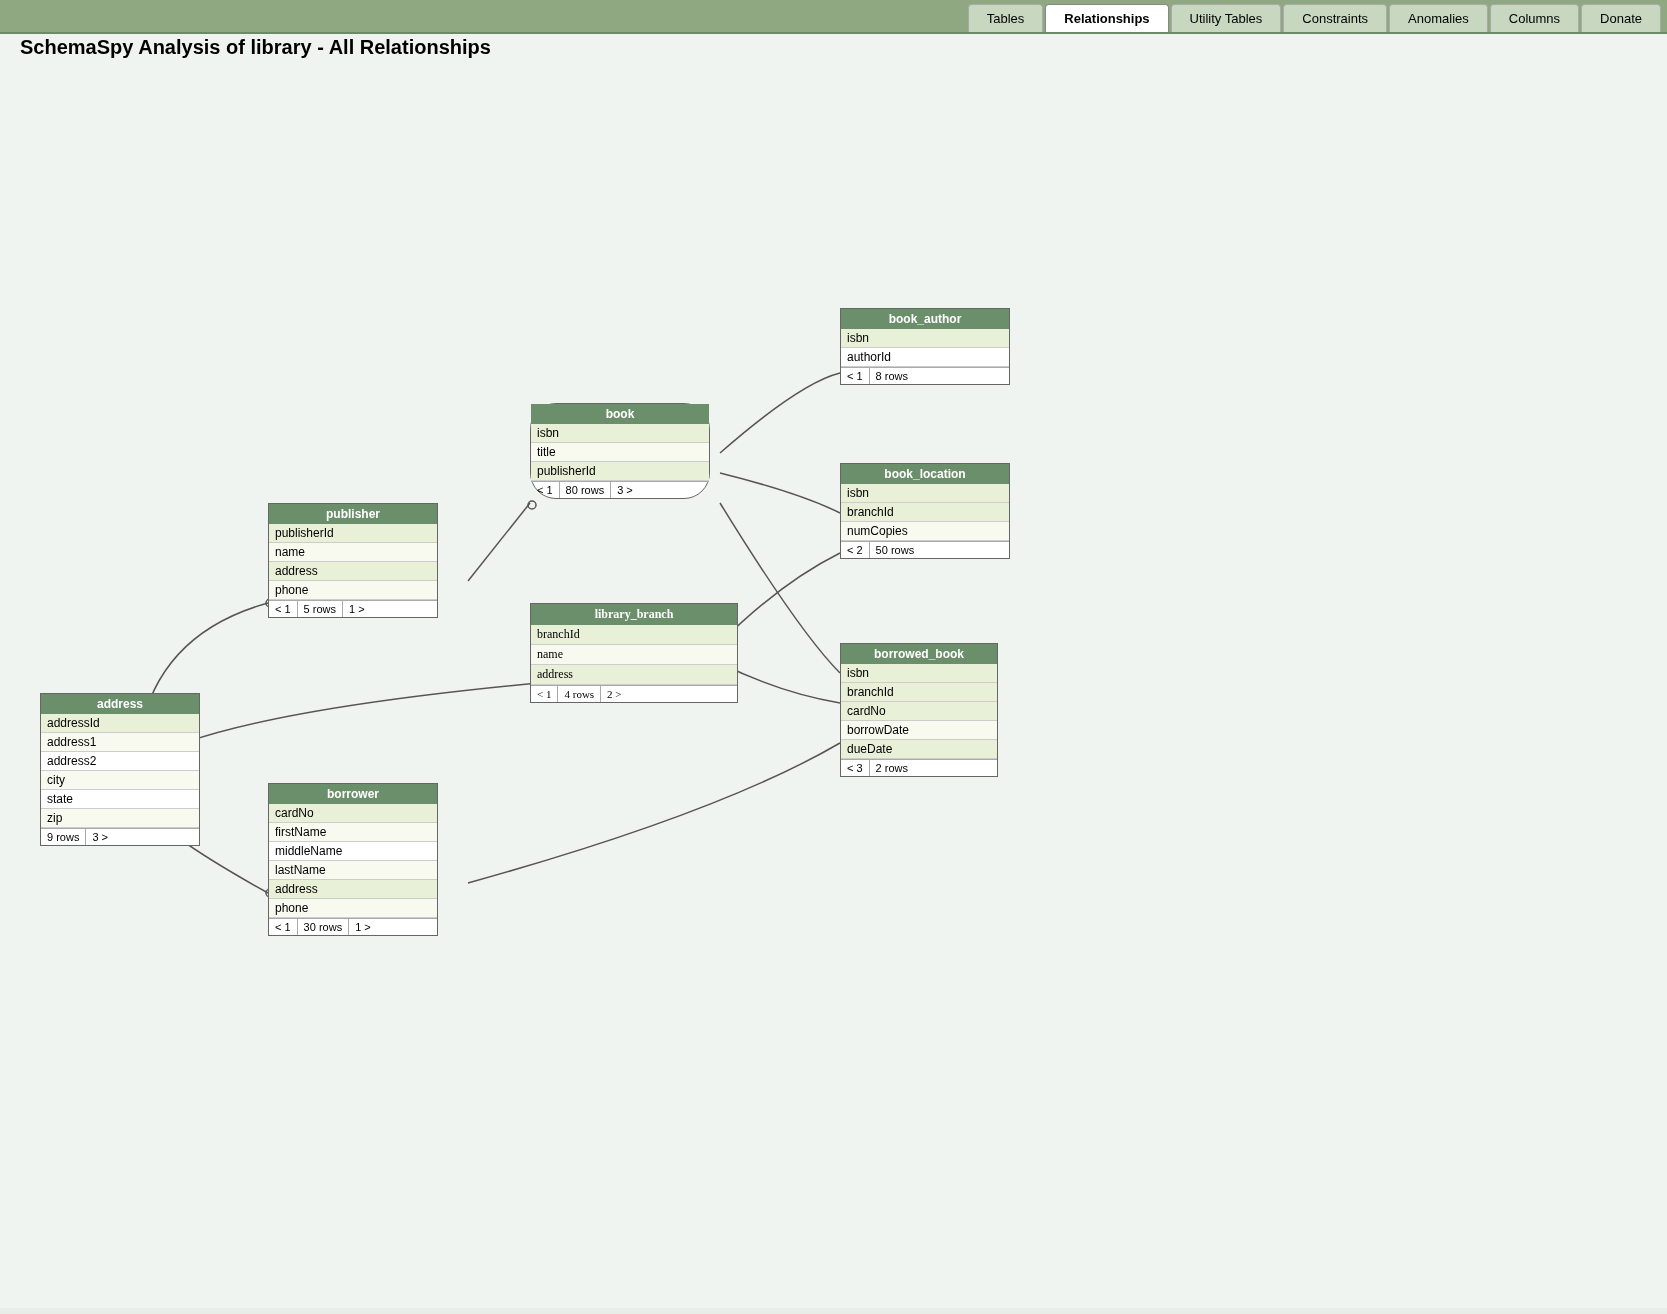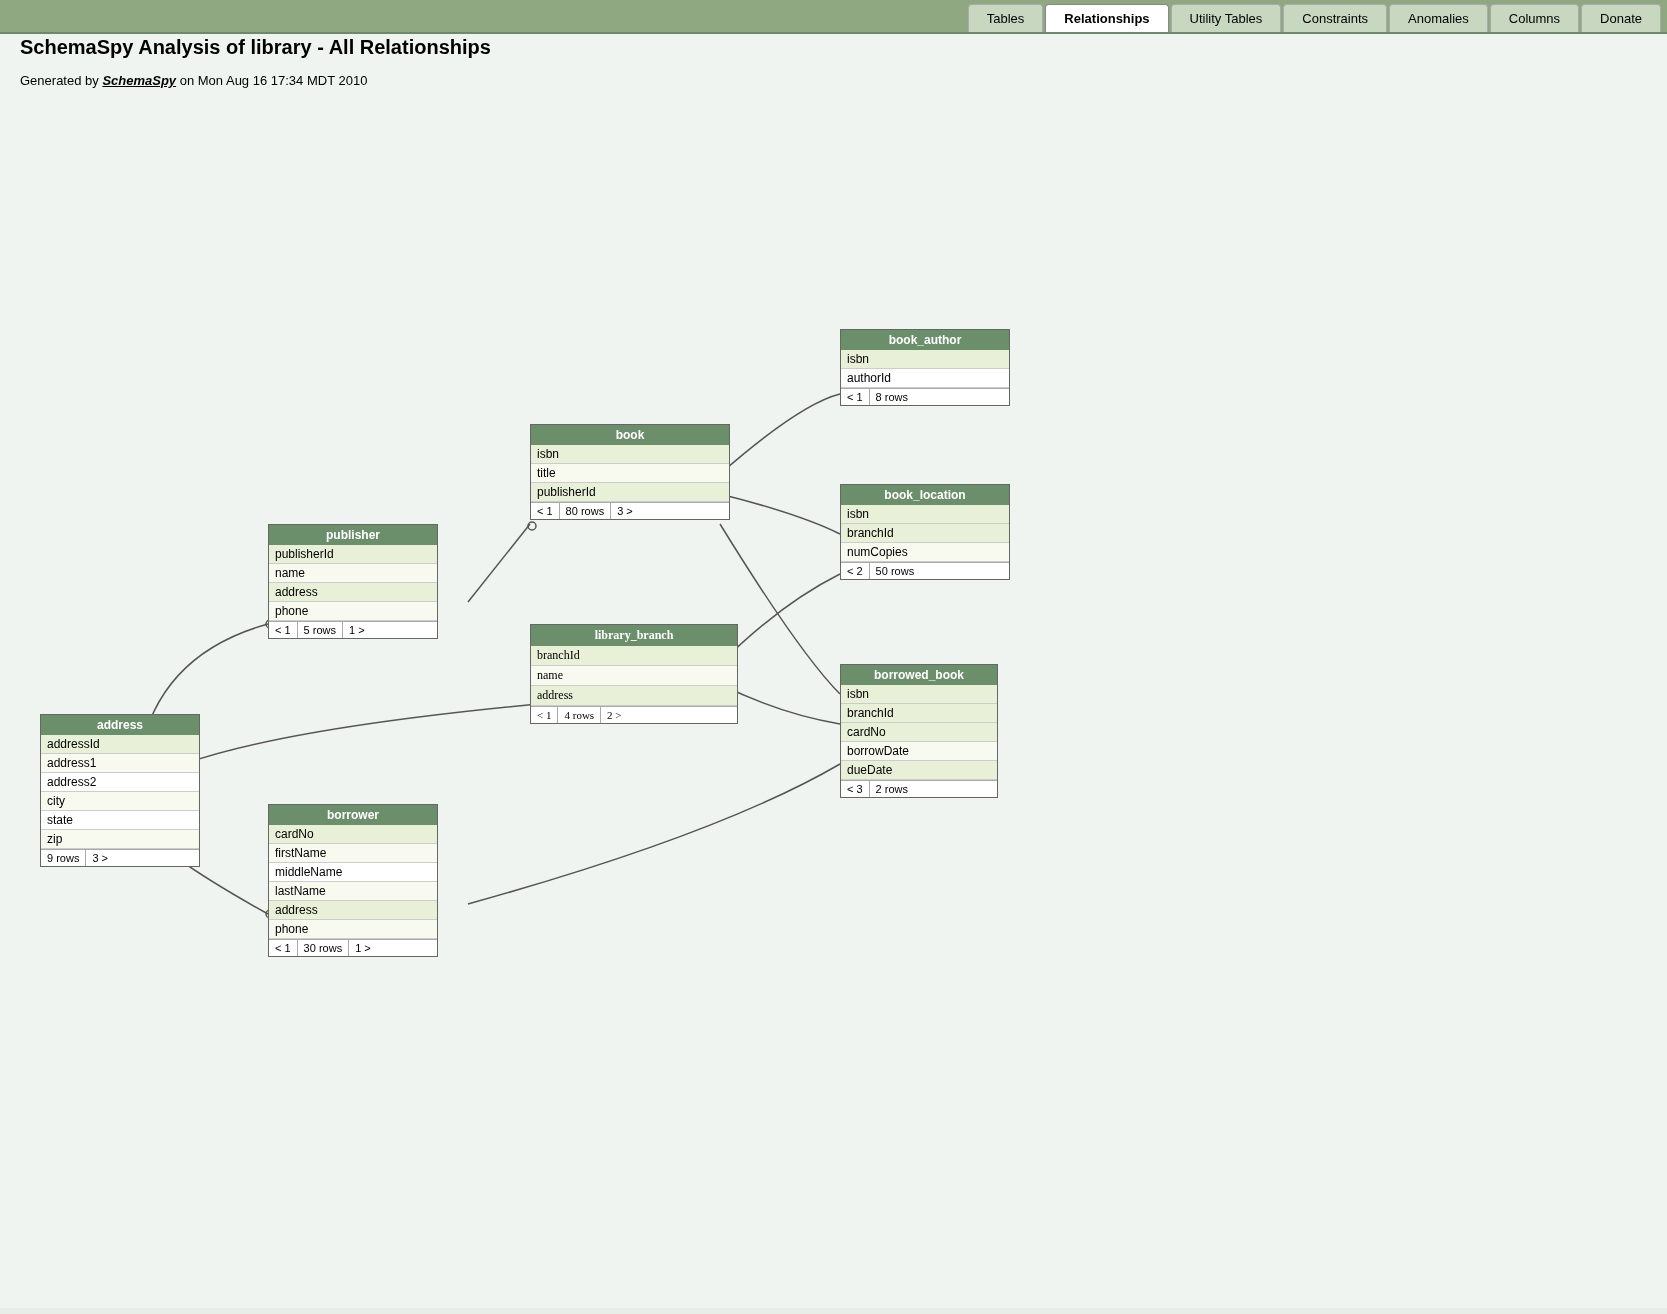--- a/index.html
+++ b/index.html
@@ -144,23 +144,20 @@
     <div class="nav-tab">Constraints</div>
     <div class="nav-tab">Anomalies</div>
     <div class="nav-tab">Columns</div>
     <div class="nav-tab">Donate</div>
   </div>
 </div>
 
 <div class="main-content">
   <div class="page-title">SchemaSpy Analysis of library - All Relationships</div>
 
-  <div class="generated-by">
-    <span>Generated by </span><a href="#">SchemaSpy</a><span> on Mon Aug 16 17:34 MDT 2010</span>
-  </div>
 
 
   <div class="diagram-area">
 
     <svg class="connectors">
 
       <line x1="448" y1="508" x2="510" y2="430" stroke="#555" stroke-width="1.5" fill="none"></line>
 
       <path d="M 248 530 Q 140 560 120 660" stroke="#555" stroke-width="1.5" fill="none"></path>
 
@@ -216,21 +213,21 @@
       <div class="db-table-row pk">branchId</div>
       <div class="db-table-row pk">cardNo</div>
       <div class="db-table-row alt">borrowDate</div>
       <div class="db-table-row fk">dueDate</div>
       <div class="db-table-footer">
         <span>&lt; 3</span>
           <span>2 rows</span>
       </div>
     </div>
 
-    <div class="db-table" style="left:510px; top:330px; width:200px;">
+    <div class="db-table" style="left:510px; top:330px; width:180px;border-radius:26px;">
       <div class="db-table-header">book</div>
       <div class="db-table-row pk">isbn</div>
       <div class="db-table-row alt">title</div>
       <div class="db-table-row fk">publisherId</div>
       <div class="db-table-footer">
         <span>&lt; 1</span>
           <span>80 rows</span>
           <span>3 &gt;</span>
       </div>
     </div>

